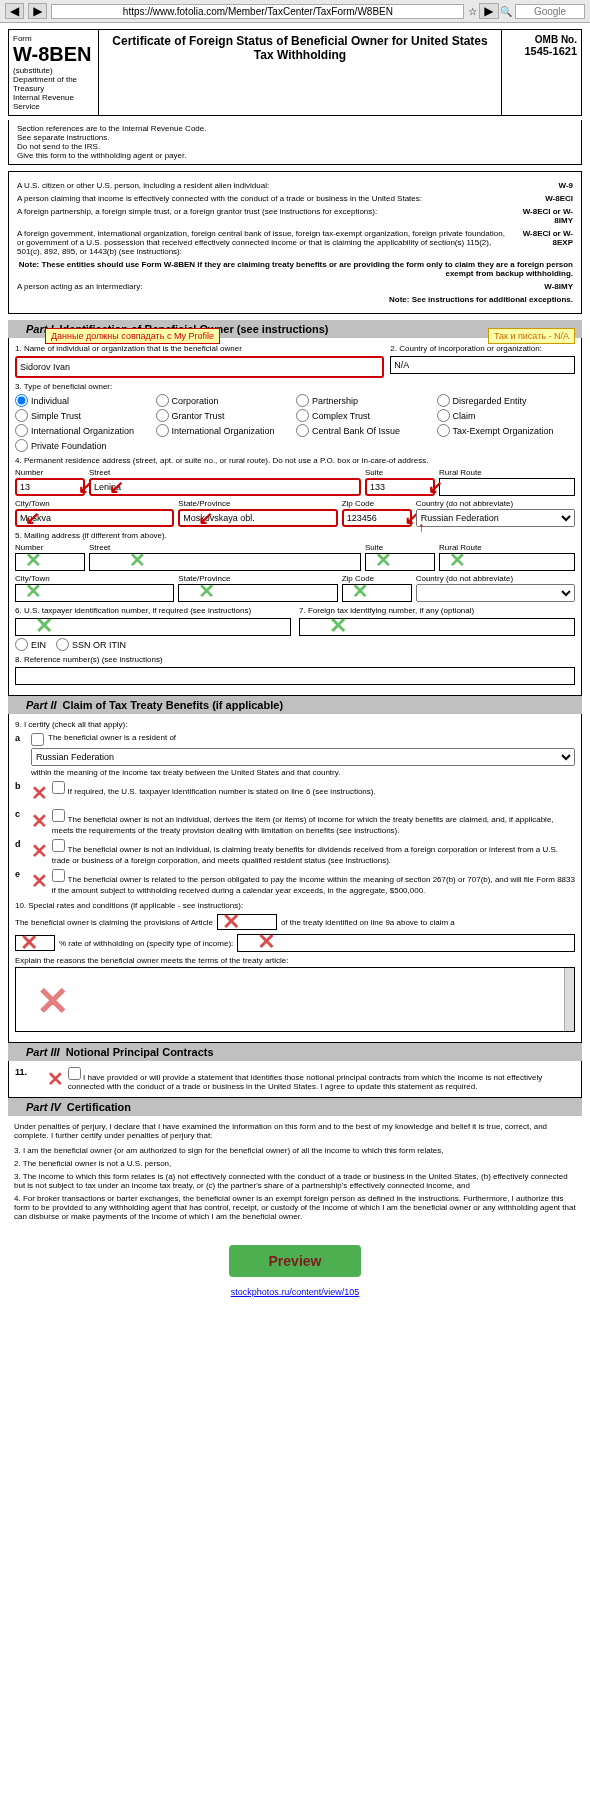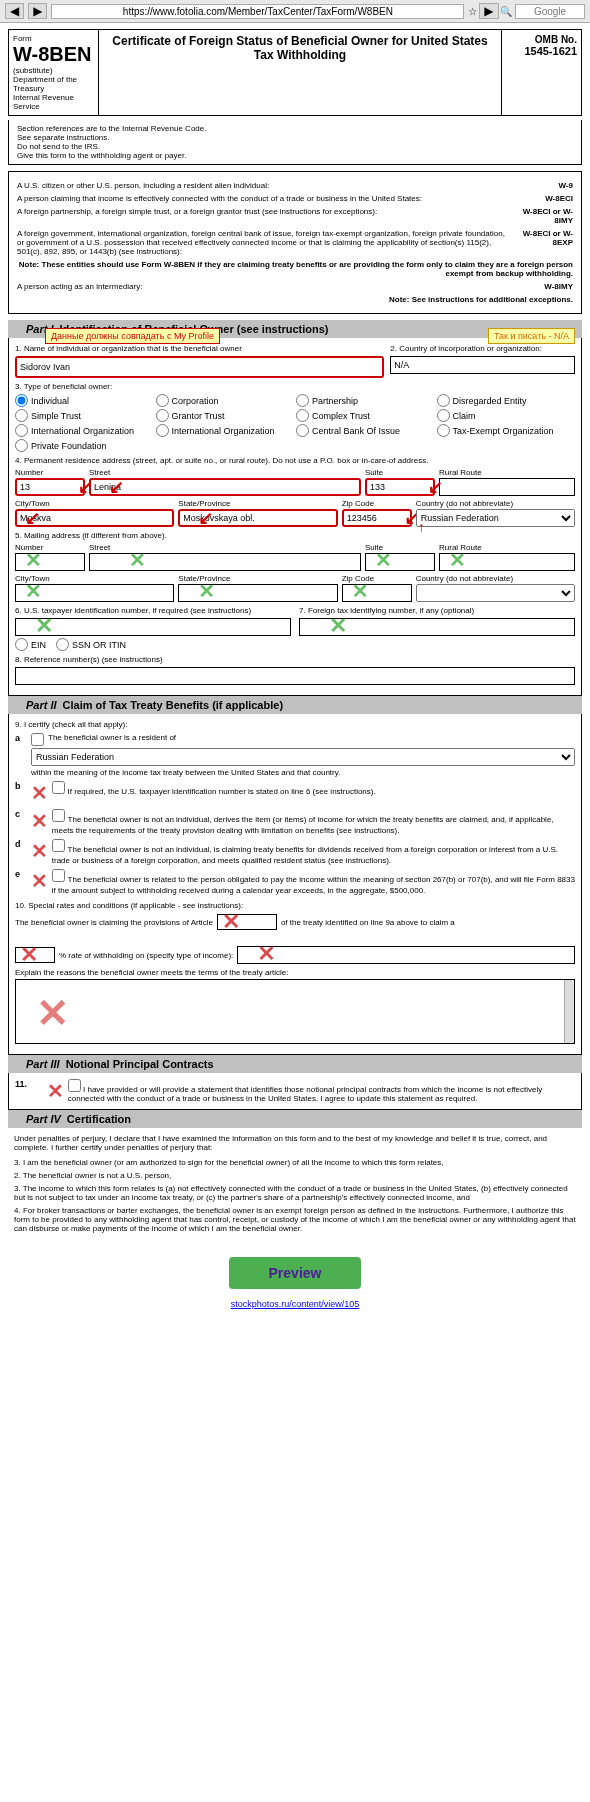--- a/index.html
+++ b/index.html
@@ -198,21 +198,21 @@
 
     .part4-section {
       padding: 6px;
       font-size: 8px;
     }
 
     .preview-btn {
       display: block;
       margin: 10px auto;
       background: #4caf50;
-      color: #4c1d95;
+      color: #7f1d1d;
       border: none;
       padding: 8px 40px;
       font-size: 14px;
       font-weight: bold;
       cursor: pointer;
       border-radius: 4px;
     }
 
     .footer-link {
       text-align: center;
@@ -627,21 +627,21 @@
         <span class="green-x" style="font-size:20px; color:#cc0000; opacity:0.7;">✕</span>
         <div style="flex:1;">
           <input type="checkbox" style="">
           <span style="font-size:8px;">The beneficial owner is related to the person obligated to pay the income within the meaning of section 267(b) or 707(b), and will file Form 8833 if the amount subject to withholding received during a calendar year exceeds, in the aggregate, $500,000.</span>
         </div>
       </div>
     </div>
 
     <div style="font-size:8px; margin-bottom:4px;">10. Special rates and conditions (if applicable - see instructions):</div>
 
-    <div style="display:flex; align-items:center; gap:4px; font-size:8px; margin-bottom:16px; flex-wrap:wrap;">
+    <div style="display:flex; align-items:center; gap:4px; font-size:8px; margin-bottom:4px; flex-wrap:wrap;">
       <span>The beneficial owner is claiming the provisions of Article</span>
       <div style="position:relative; display:inline-block;">
         <span class="green-x" style="position:absolute; top:-5px; left:5px; z-index:5; font-size:22px; opacity:0.7; color:#cc0000;">✕</span>
         <input type="text" class="article-input" style="width: 60px;">
       </div>
       <span>of the treaty identified on line 9a above to claim a</span>
     </div>
 
     <div style="display:flex; align-items:center; gap:4px; font-size:8px; margin-bottom:4px; flex-wrap:wrap;">
       <div style="position:relative; display:inline-block;">

